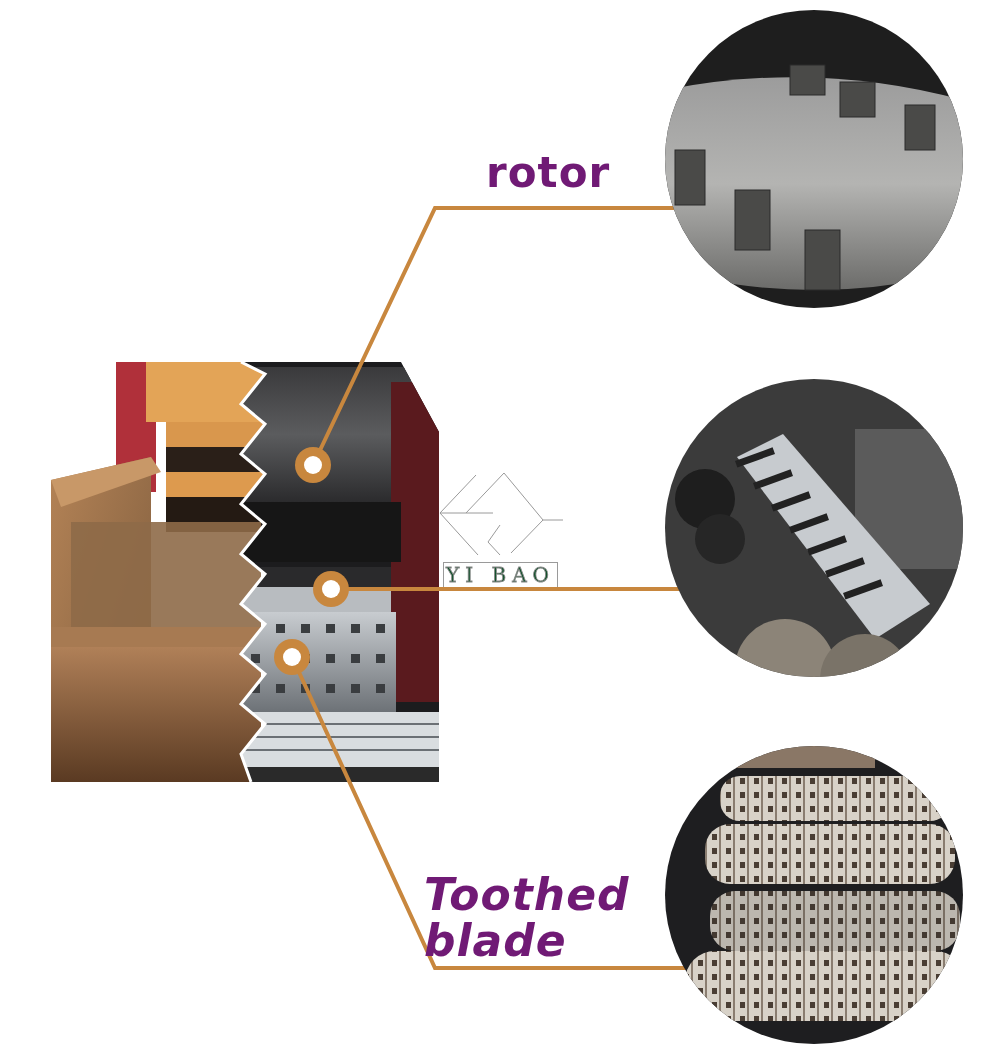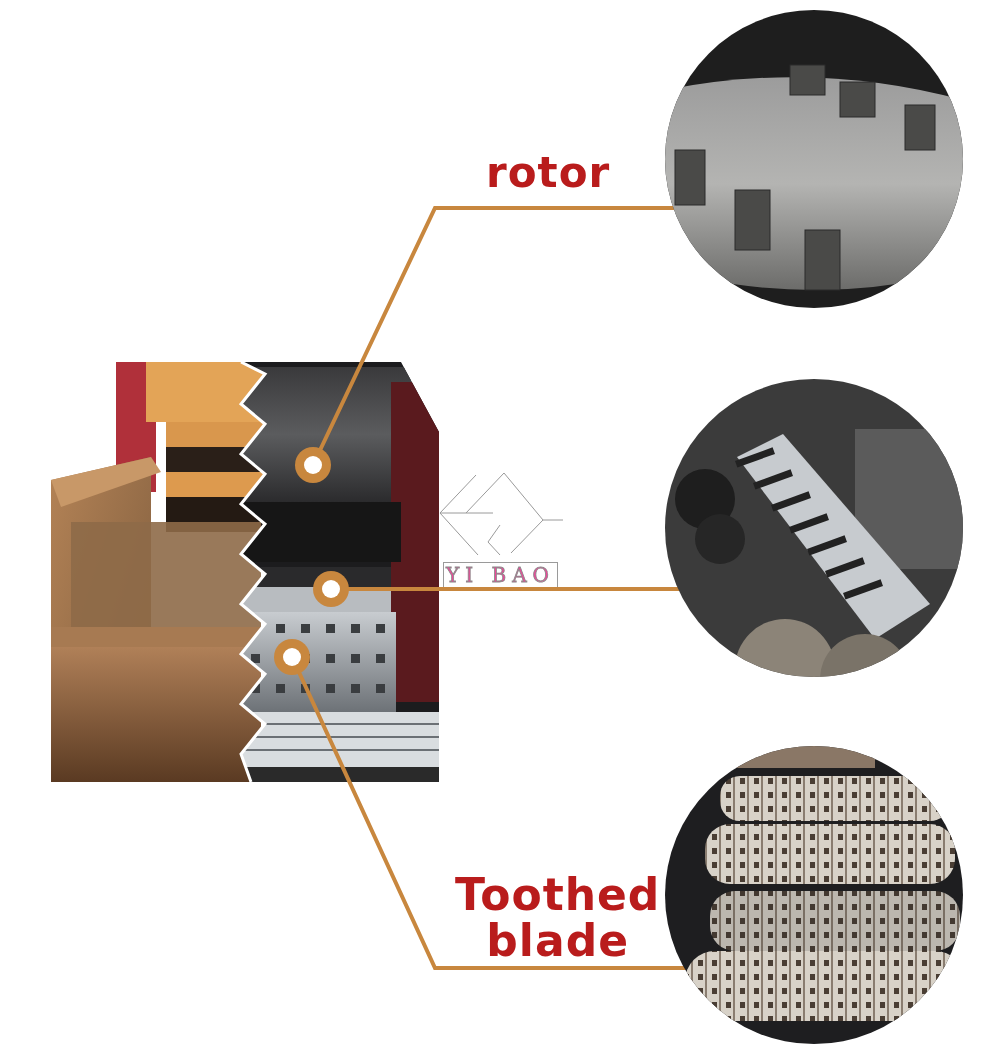--- a/index.html
+++ b/index.html
@@ -1,37 +1,37 @@
 <!DOCTYPE html>
 <html><head>
 <meta charset="utf-8">
 <style>
   html, body { margin: 0; padding: 0; background: #ffffff; }
   body { width: 1000px; height: 1053px; position: relative; overflow: hidden;
          font-family: "DejaVu Sans", "Liberation Sans", sans-serif; }
   .stage { position: absolute; left: 0; top: 0; width: 1000px; height: 1053px; }
   .label {
-    position: absolute; color: #b91c1c; font-weight: bold;
+    position: absolute; color: #701a75; font-weight: bold;
     font-family: "DejaVu Sans", sans-serif; letter-spacing: 1px; line-height: 1;
   }
   .label-rotor { left: 486px; top: 152px; font-size: 42px; }
   .label-blade { left: 493px; top: 530px; font-size: 42px; }
-  .label-roller { left: 455px; top: 872px; font-size: 44px; text-align: center; line-height: 46px; }
+  .label-roller { left: 424px; top: 872px; font-size: 44px; line-height: 46px; font-style: italic; }
   .label-roller span { display: block; }
   .photo-circle {
     position: absolute; border-radius: 50%; overflow: hidden;
   }
   .c-rotor  { left: 665px; top: 10px;  width: 298px; height: 298px; }
   .c-blade  { left: 665px; top: 379px; width: 298px; height: 298px; }
   .c-roller { left: 665px; top: 746px; width: 298px; height: 298px; }
   .machine { position: absolute; left: 51px; top: 362px; width: 388px; height: 420px; }
   .watermark { position: absolute; left: 438px; top: 470px; width: 125px; height: 118px; }
   .wm-text {
     position: absolute; left: 443px; top: 562px; width: 113px; height: 25px;
-    border: 1px solid #9a9a9a; color: #ec4899;
+    border: 1px solid #9a9a9a; color: #14532d;
     font-family: "DejaVu Serif", serif; font-size: 20px; line-height: 24px;
     letter-spacing: 6px; text-align: center;
     -webkit-text-stroke: 0.8px #8a8a8a;
   }
   svg.overlay { position: absolute; left: 0; top: 0; }
 </style>
 </head>
 <body>
 
 <div class="stage">

